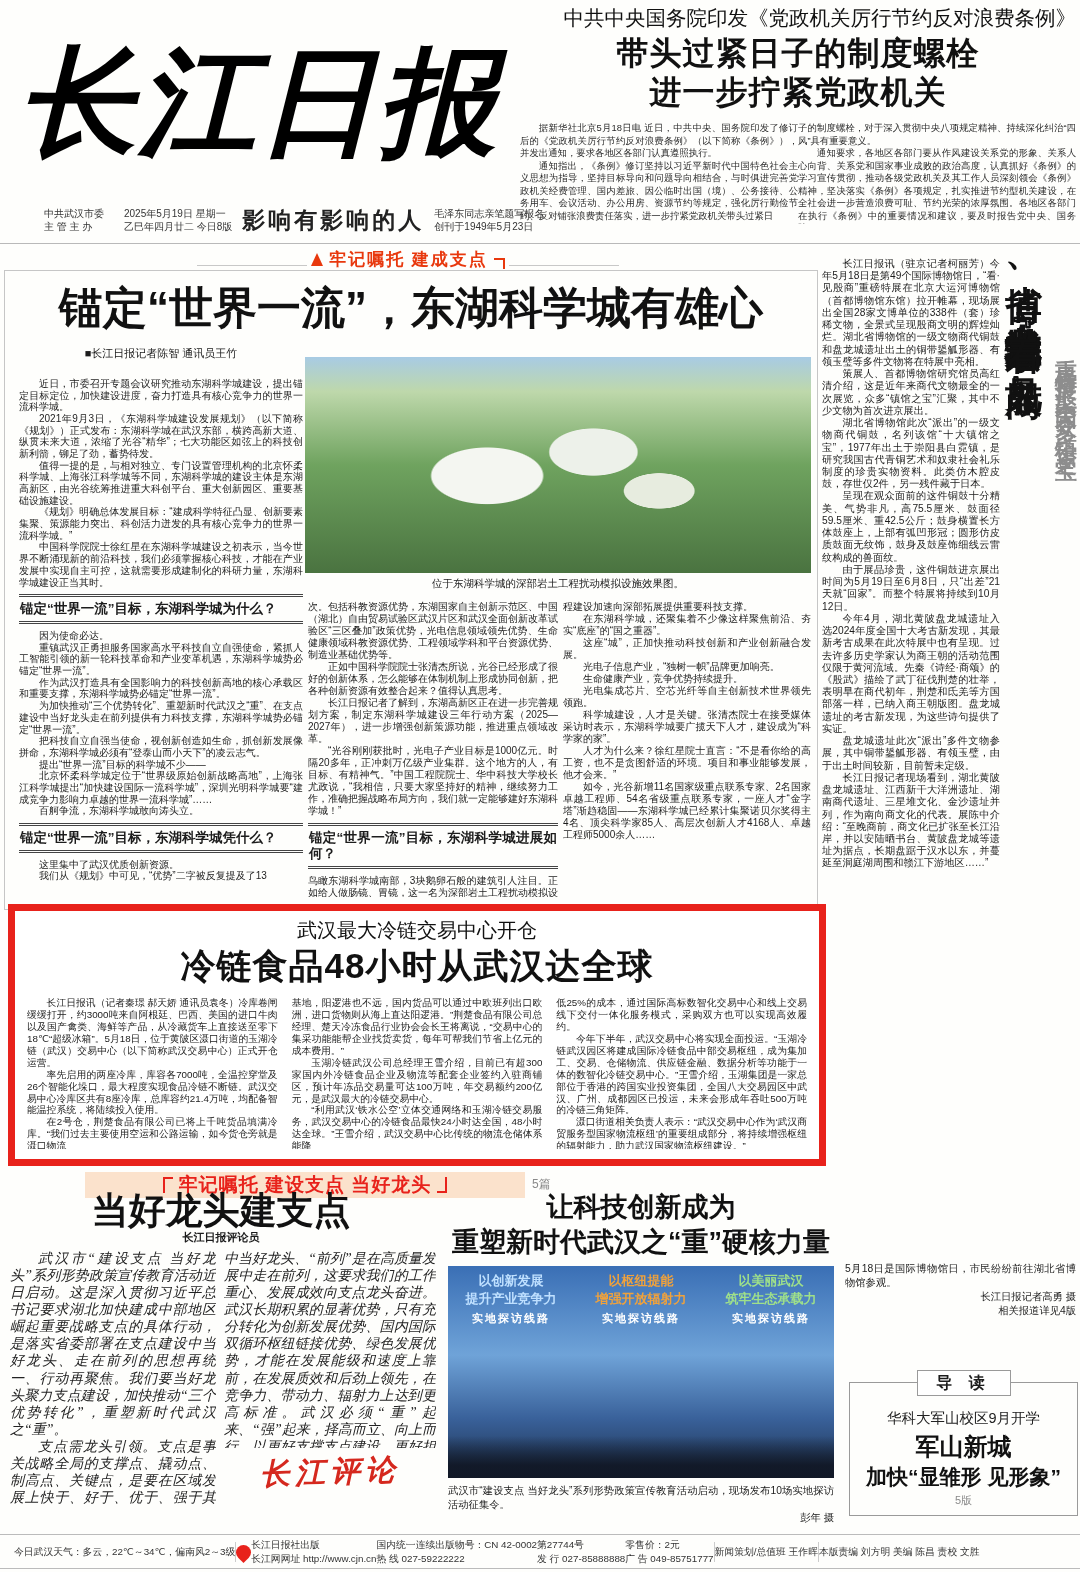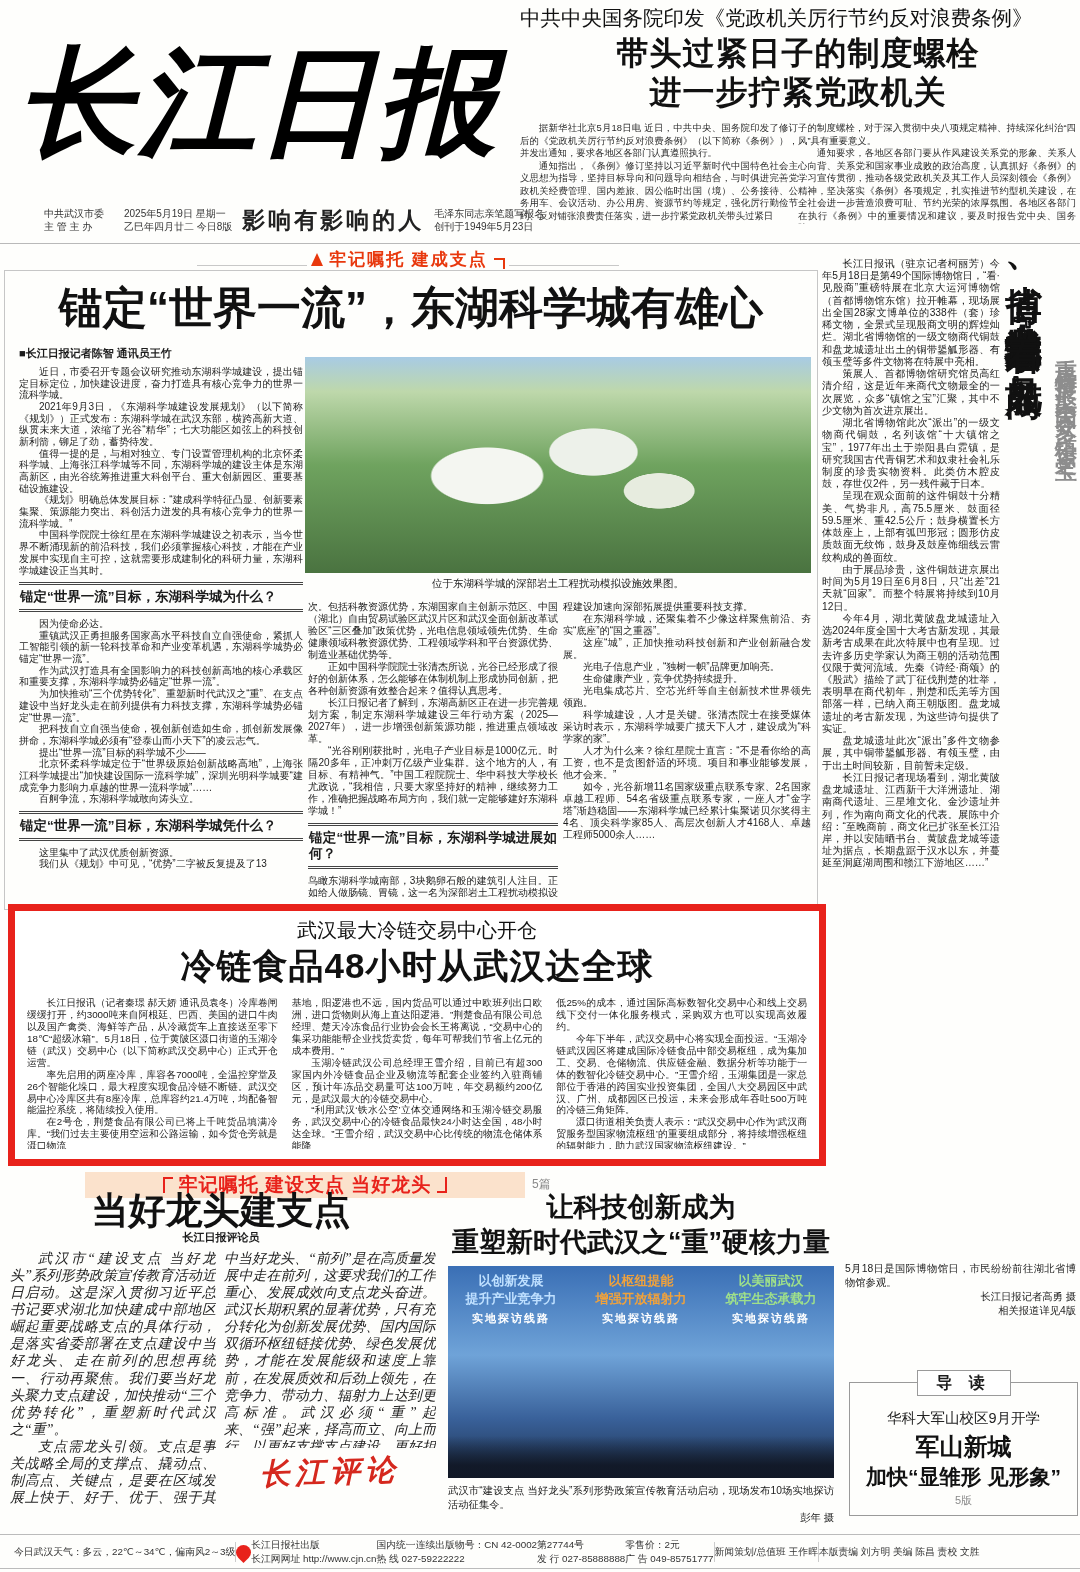--- a/index.html
+++ b/index.html
@@ -10,37 +10,37 @@
   .mast-title{left:18px;top:8px;width:480px;height:192px;font-family:"DejaVu Serif",serif;
     font-weight:900;font-style:italic;font-size:118px;line-height:188px;color:#000000;
     letter-spacing:2px;white-space:nowrap;}
   .mast-info{left:44px;top:200px;width:500px;height:40px;display:flex;align-items:center;gap:10px;}
   .tiny2{font-size:10px;line-height:1.35;color:#333;white-space:nowrap;}
   .vsep{width:1px;height:28px;background:#999;}
   .slogan{font-size:23px;font-weight:900;letter-spacing:3px;color:#222;white-space:nowrap;}
   .mast-rule{left:0;top:243px;width:1080px;height:0;border-top:1px solid #b9b9b9;}
   
   .pol{left:520px;top:2px;width:556px;}
-  .pol-kicker{text-align:left;font-size:20.5px;color:#111;margin:2px 0 2px;}
+  .pol-kicker{text-align:right;font-size:20.5px;color:#111;margin:2px 0 2px;}
   .pol-head{text-align:center;font-size:32px;font-weight:900;line-height:1.22;letter-spacing:1px;color:#111;}
   .pol-cols{display:flex;margin-top:10px;}
   .pol-col{flex:1;font-size:9.4px;line-height:1.33;text-align:justify;color:#2a2a2a;height:102px;overflow:hidden;}
   
   .badge-wrap{left:0;top:248px;width:816px;text-align:center;}
   .badge{display:inline-flex;align-items:center;gap:6px;color:#e8380d;font-weight:900;font-size:17px;letter-spacing:2px;}
   .flame{width:0;height:0;border-left:6px solid transparent;border-right:6px solid transparent;border-bottom:13px solid #e8380d;display:inline-block;}
   .brk{width:9px;height:9px;border-right:2px solid #e8380d;border-top:2px solid #e8380d;display:inline-block;margin-top:8px;}
   .dash{display:inline-block;width:110px;height:1px;background:#c8c8c8;}
   
   .main-box{left:4px;top:270px;width:812px;height:638px;border:1px solid #c6c6c6;}
   .mh-head{left:0;top:8px;width:100%;text-align:center;font-size:44px;font-weight:900;letter-spacing:0;color:#111;}
   .col{text-align:justify;overflow:hidden;}
   .col p{margin:0;text-indent:2em;}
   .cont p:first-child{text-indent:0;}
-  .byline{text-align:left;font-weight:bold;font-size:11px;margin-bottom:6px;}
+  .byline{text-align:center;font-weight:normal;font-size:11px;margin-bottom:18px;}
   .c1{left:14px;top:76px;width:284px;height:560px;font-size:10px;line-height:1.17;}
   .subhead{font-weight:bold;font-size:13.5px;border-top:3px double #444;border-bottom:3px double #444;
            padding:4px 1px;margin:6px 0;text-indent:0 !important;}
   .photo1{left:300px;top:86px;width:506px;height:216px;
     background:
       radial-gradient(ellipse 95px 48px at 36% 55%, #f4f6f1 0 58%, rgba(0,0,0,0) 60%),
       radial-gradient(ellipse 75px 40px at 57% 44%, #edf1ea 0 58%, rgba(0,0,0,0) 60%),
       radial-gradient(ellipse 60px 30px at 70% 62%, #e7ecdf 0 58%, rgba(0,0,0,0) 60%),
       linear-gradient(180deg,#a8cbe4 0%,#bed8ab 16%,#6fa35f 50%,#4a7340 100%);}
   .photo-cap{left:300px;top:306px;width:506px;text-align:center;font-size:10.5px;color:#222;}

